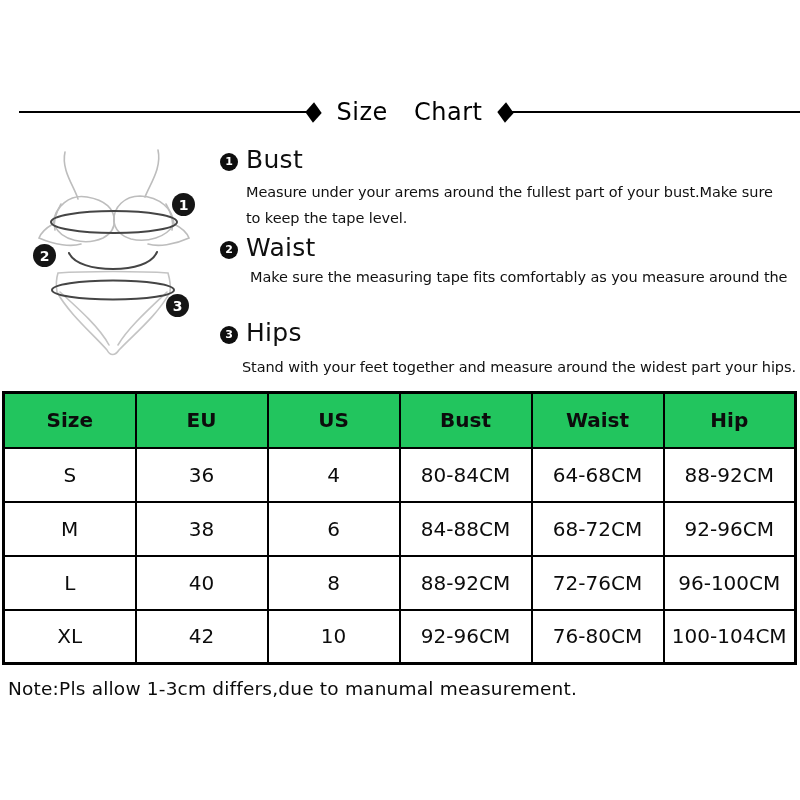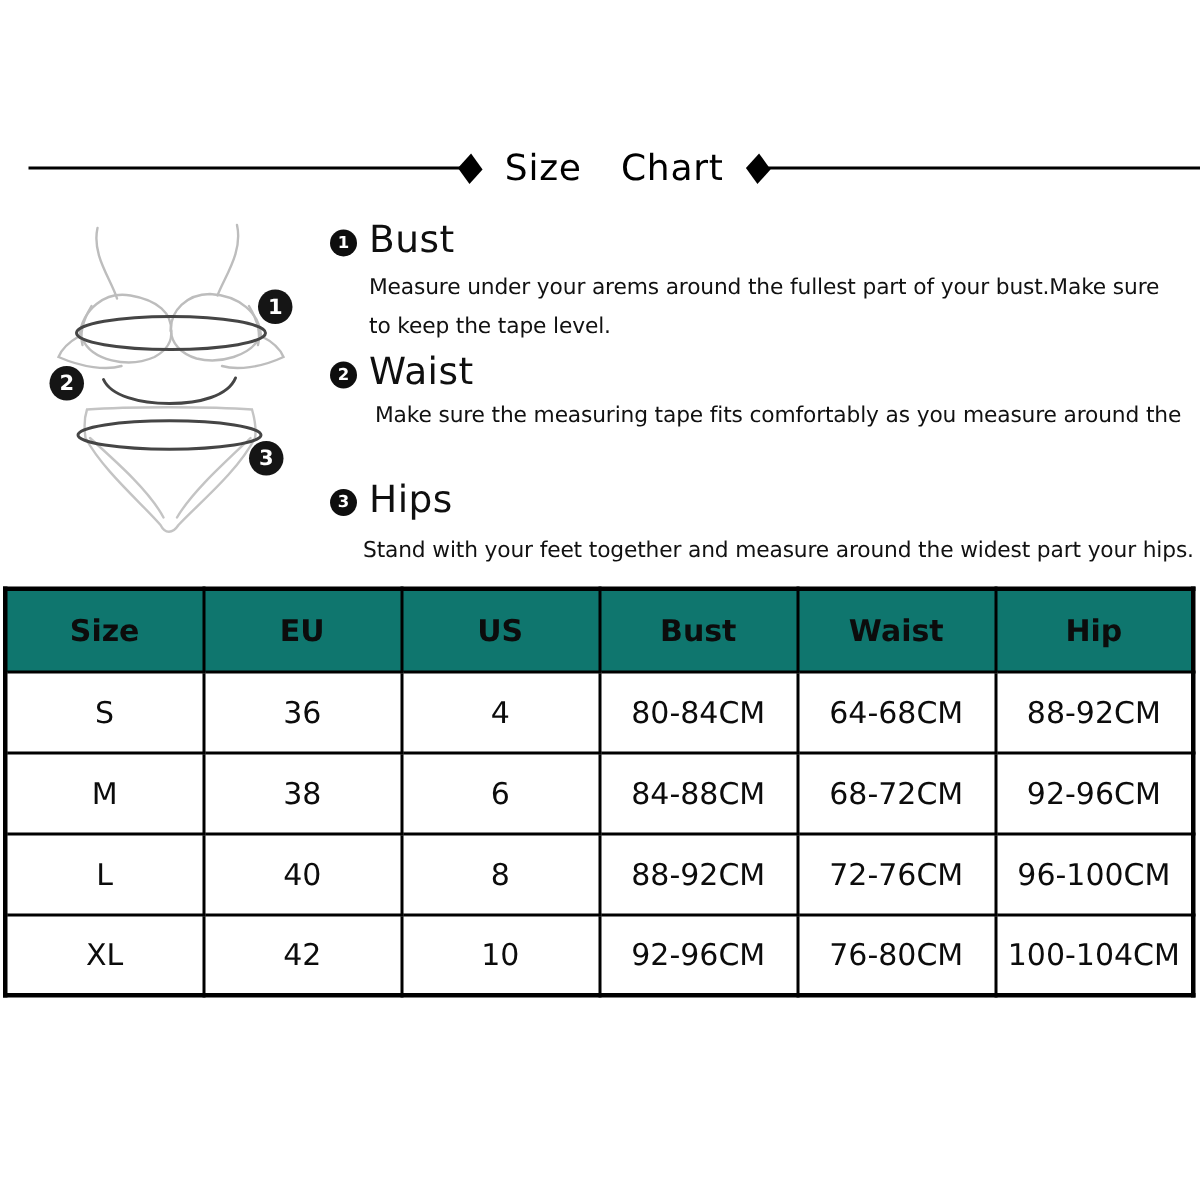--- a/index.html
+++ b/index.html
@@ -31,21 +31,21 @@
   .sec-desc { margin-top:5px; font-size:14.5px; line-height:26px; color:#111; letter-spacing:-0.1px; }
   .sec1 .sec-desc { padding-left:26px; }
   .sec2 .sec-desc { padding-left:30px; margin-top:2px; }
   .sec2 .ln2 { padding-left:6px; }
   .sec3 .sec-desc { padding-left:22px; margin-top:7px; }
 
   
   table.size-table { position:absolute; left:2px; top:391px; width:795px; border-collapse:collapse;
                      table-layout:fixed; text-align:center; border:3px solid #000; }
   .size-table th, .size-table td { border:2px solid #000; padding:0; }
-  .size-table th { height:55px; background:#0f766e; font-size:20px; font-weight:bold; color:#0c0c0c; }
+  .size-table th { height:55px; background:#22c55e; font-size:20px; font-weight:bold; color:#0c0c0c; }
   .size-table td { height:54px; font-size:20px; font-weight:normal; color:#0c0c0c; }
 
   .note { position:absolute; left:8px; top:678px; font-size:18.5px; letter-spacing:0.2px; color:#0b0b0b; }
 </style>
 </head>
 <body>
 
 <div class="page">
 
   <div class="title-row">
@@ -155,14 +155,15 @@
         <td>XL</td>
         <td>42</td>
         <td>10</td>
         <td>92-96CM</td>
         <td>76-80CM</td>
         <td>100-104CM</td>
       </tr>
     </tbody>
   </table>
 
+  <div class="note">Note:Pls allow 1-3cm differs,due to manumal measurement.</div>
 
 </div>
 
 </body></html>

